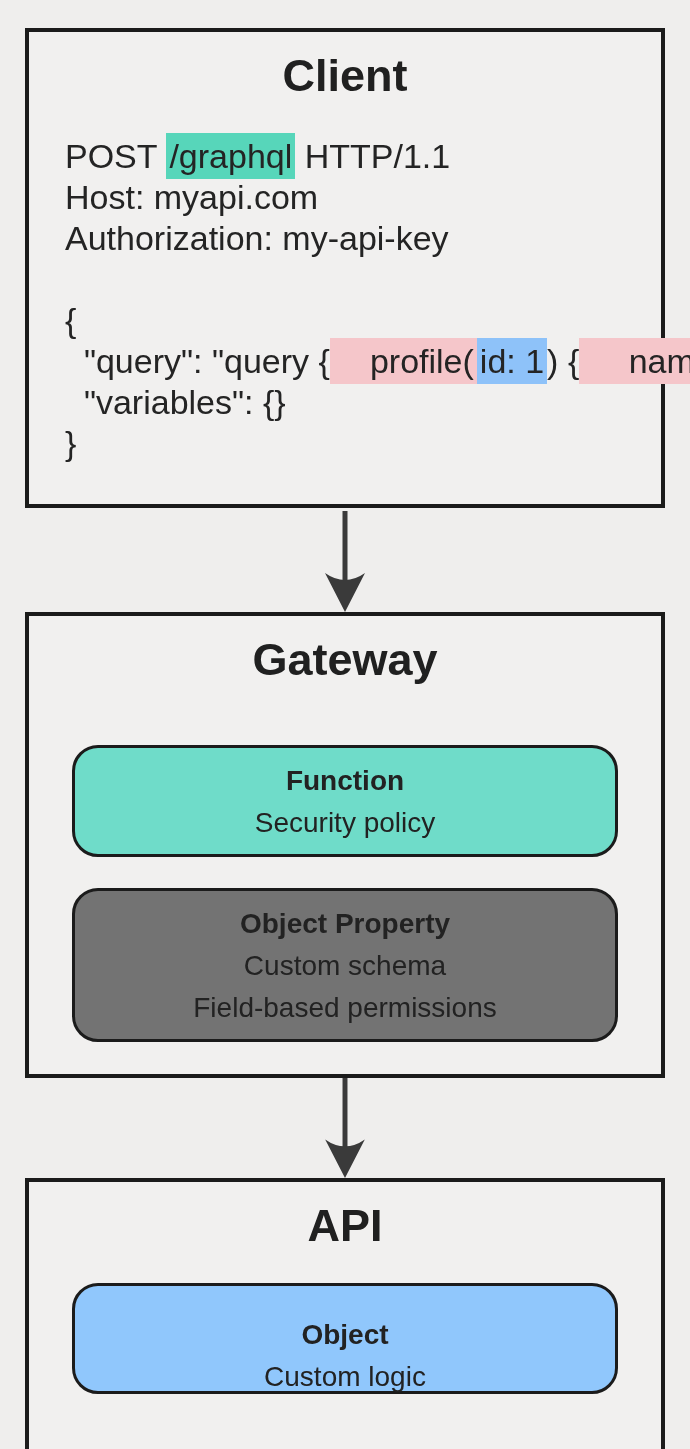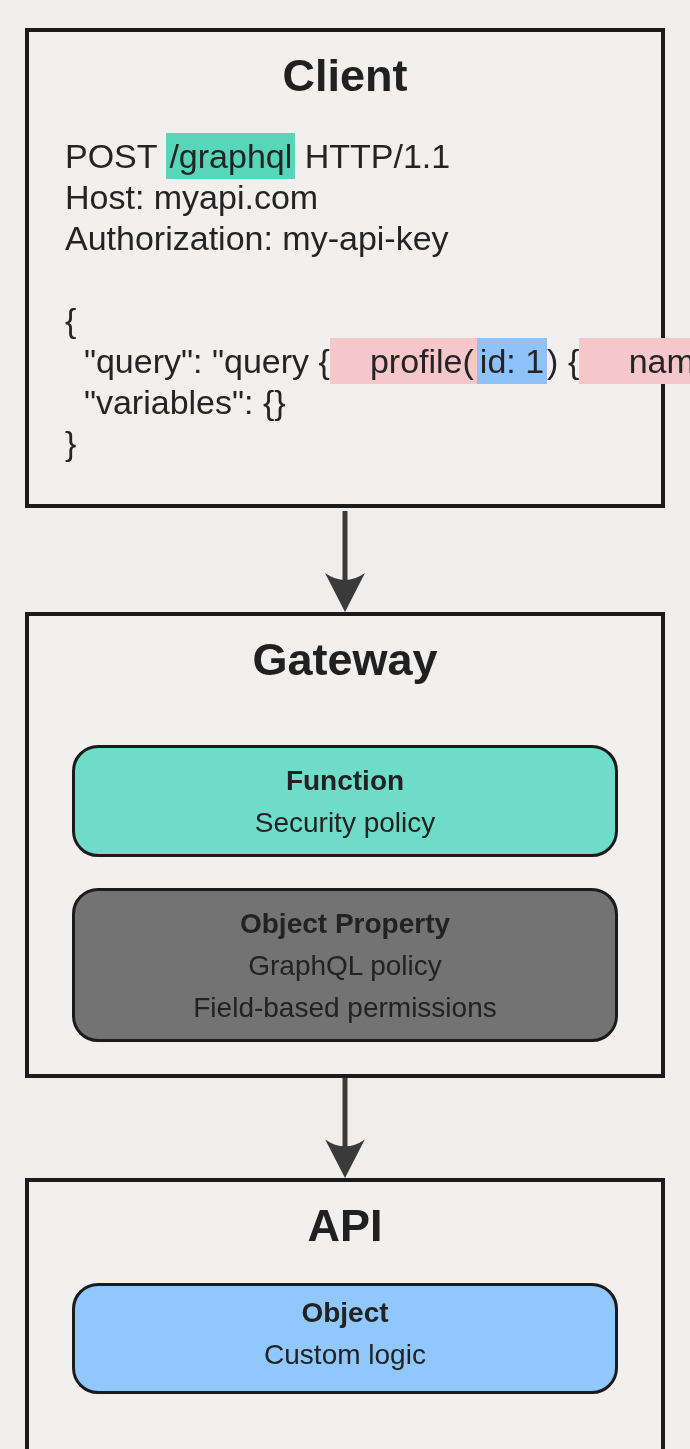--- a/index.html
+++ b/index.html
@@ -58,21 +58,21 @@
     left: 43px;
     width: 546px;
     border: 3px solid #0f766e;
     border-radius: 26px;
     box-sizing: border-box;
     text-align: center;
     color: #222222;
   }
   .card-function        { top: 129px; height: 112px; padding-top: 12px; }
   .card-object-property { top: 272px; height: 154px; padding-top: 12px; }
-  .card-object          { top: 101px; height: 111px; padding-top: 6px; }
+  .card-object          { top: 101px; height: 111px; padding-top: 28px; }
 
   .card-title {
     font-weight: bold;
     font-size: 28px;
     line-height: 42px;
   }
   .card-line {
     font-size: 28px;
     line-height: 42px;
   }
@@ -102,21 +102,21 @@
 
   <div class="outer-box box-gateway">
     <div class="box-title">Gateway</div>
     <div>
         <div class="card card-function" style="background: rgb(111, 220, 201); border-color: rgb(27, 27, 27);">
           <div class="card-title">Function</div>
           <div class="card-line">Security policy</div>
         </div>
         <div class="card card-object-property" style="background: #737373; border-color: rgb(27, 27, 27);">
           <div class="card-title">Object Property</div>
-          <div class="card-line">GraphQL policy</div>
+          <div class="card-line">Custom schema</div>
           <div class="card-line">Field-based permissions</div>
         </div>
       </div>
   </div>
 
   <svg class="arrow arrow-2" viewBox="0 0 44 101" aria-hidden="true">
     <rect x="19.5" y="0" width="5" height="72" fill="#3a3a3a"></rect>
     <path d="M 2 62 Q 22 76 42 62 L 22 101 Z" fill="#3a3a3a"></path>
   </svg>
 

